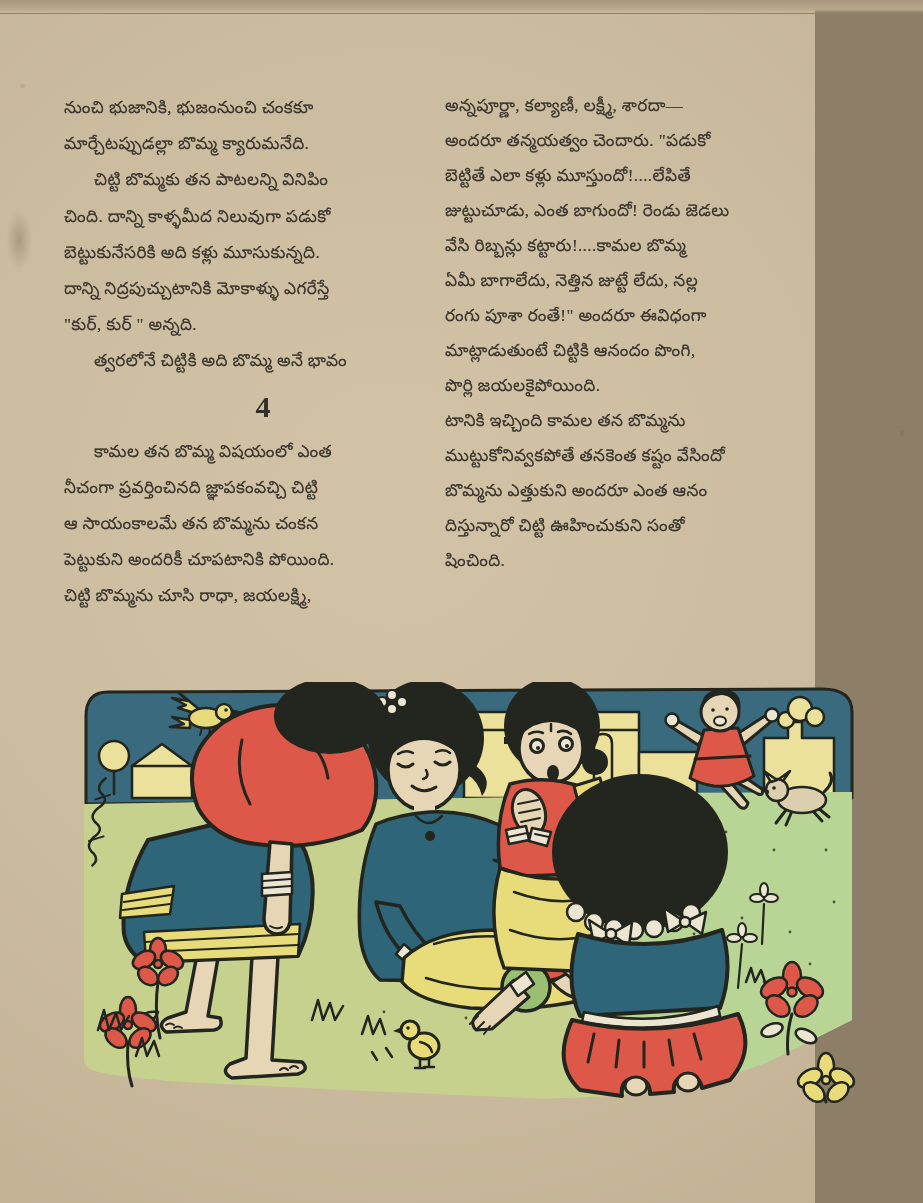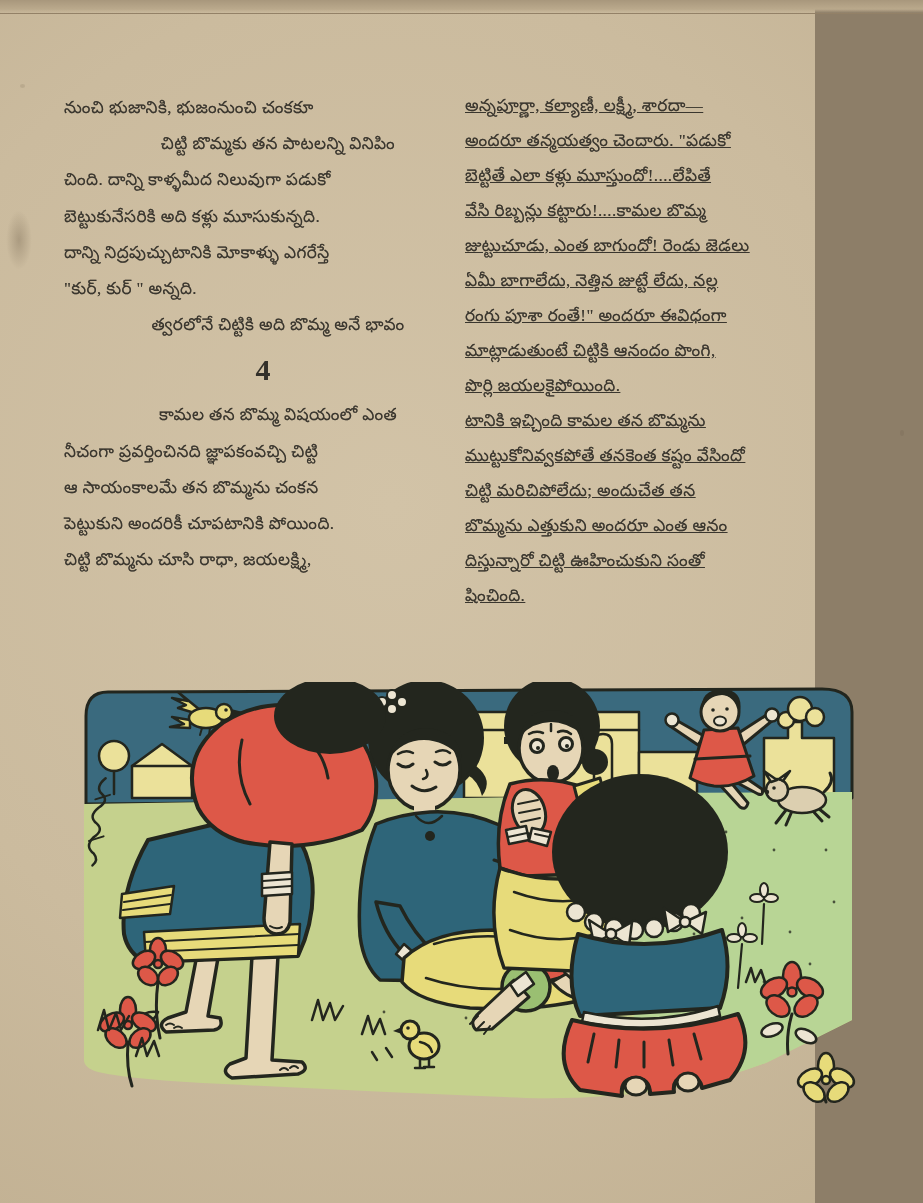--- a/index.html
+++ b/index.html
@@ -16,30 +16,30 @@
     background:linear-gradient(#a8977c,#baa98c 70%,rgba(186,169,140,0));
     border-bottom:1px solid rgba(120,102,78,.45);
   }
   .scan-crease{
     position:absolute;left:6px;top:210px;width:26px;height:60px;border-radius:50%;
     background:radial-gradient(rgba(110,94,72,.35),rgba(110,94,72,0) 70%);
   }
   .scan-speck{position:absolute;border-radius:50%;background:rgba(90,76,56,.4);}
   .col{position:absolute;}
   #colL{left:64px;top:90px;width:398px;}
-  #colR{left:465px;top:88px;width:404px;text-decoration:underline;}
+  #colR{left:445px;top:88px;width:404px;}
   .tline{
     white-space:nowrap;
     font-size:17px;letter-spacing:.4px;
     color:#3b372f;
     text-shadow:0 0 .6px rgba(59,55,47,.55);
   }
   #colL .tline{height:36.2px;line-height:36.2px;}
   #colR .tline{height:35px;line-height:35px;}
-  .indent{padding-left:30px;text-align:center;}
+  .indent{padding-left:30px;}
   .section-head{
     height:54px;line-height:54px;text-align:center;
     font-weight:bold;font-size:30px;color:#33302a;
     font-family:"Liberation Serif",serif;
   }
   .illustration{position:absolute;left:74px;top:682px;width:788px;height:424px;}
   .illustration svg{display:block;width:100%;height:100%;}
   
   .f-sky{fill:var(--c-sky)} .f-bld{fill:var(--c-buildings)}
   .f-grass{fill:var(--c-grass)} .f-grass2{fill:var(--c-grass_right)}
@@ -54,47 +54,47 @@
 <body>
 
 <div class="page">
   <div class="scan-top-edge"></div>
   <div class="scan-crease"></div>
   <div class="scan-speck" style="left:20px;top:84px;width:5px;height:4px;opacity:.35"></div>
   <div class="scan-speck" style="left:900px;top:430px;width:4px;height:6px;opacity:.3"></div>
 
   <div class="col" id="colL">
     <div class="tline">నుంచి భుజానికి, భుజంనుంచి చంకకూ</div>
+    <div class="tline">మార్చేటప్పుడల్లా బొమ్మ క్యారుమనేది.</div>
     <div class="tline indent">చిట్టి బొమ్మకు తన పాటలన్ని వినిపిం</div>
     <div class="tline">చింది. దాన్ని కాళ్ళమీద నిలువుగా పడుకో</div>
     <div class="tline">బెట్టుకునేసరికి అది కళ్లు మూసుకున్నది.</div>
     <div class="tline">దాన్ని నిద్రపుచ్చుటానికి మోకాళ్ళు ఎగరేస్తే</div>
     <div class="tline">"కుర్, కుర్ " అన్నది.</div>
     <div class="tline indent">త్వరలోనే చిట్టికి అది బొమ్మ అనే భావం</div>
     <div class="section-head">4</div>
     <div class="tline indent">కామల తన బొమ్మ విషయంలో ఎంత</div>
     <div class="tline">నీచంగా ప్రవర్తించినది జ్ఞాపకంవచ్చి చిట్టి</div>
     <div class="tline">ఆ సాయంకాలమే తన బొమ్మను చంకన</div>
     <div class="tline">పెట్టుకుని అందరికీ చూపటానికి పోయింది.</div>
     <div class="tline">చిట్టి బొమ్మను చూసి రాధా, జయలక్ష్మి,</div>
   </div>
 
   <div class="col" id="colR">
     <div class="tline">అన్నపూర్ణా, కల్యాణీ, లక్ష్మీ, శారదా—</div>
     <div class="tline">అందరూ తన్మయత్వం చెందారు. "పడుకో</div>
     <div class="tline">బెట్టితే ఎలా కళ్లు మూస్తుందో!....లేపితే</div>
+    <div class="tline">జుట్టుచూడు, ఎంత బాగుందో! రెండు జెడలు</div>
     <div class="tline">వేసి రిబ్బన్లు కట్టారు!....కామల బొమ్మ</div>
-    <div class="tline">జుట్టుచూడు, ఎంత బాగుందో! రెండు జెడలు</div>
     <div class="tline">ఏమీ బాగాలేదు, నెత్తిన జుట్టే లేదు, నల్ల</div>
     <div class="tline">రంగు పూశా రంతే!" అందరూ ఈవిధంగా</div>
     <div class="tline">మాట్లాడుతుంటే చిట్టికి ఆనందం పొంగి,</div>
     <div class="tline">పొర్లి జయలకైపోయింది.</div>
     <div class="tline">టానికి ఇచ్చింది  కామల తన బొమ్మను</div>
     <div class="tline">ముట్టుకోనివ్వకపోతే తనకెంత కష్టం వేసిందో</div>
-    <div class="tline">చిట్టి మరిచిపోలేదు; అందుచేత తన</div>
     <div class="tline">బొమ్మను ఎత్తుకుని అందరూ ఎంత ఆనం</div>
     <div class="tline">దిస్తున్నారో చిట్టి ఊహించుకుని సంతో</div>
     <div class="tline">షించింది.</div>
   </div>
 
   <div class="illustration" role="img" aria-label="Four girls play with a blonde doll on a grassy field: one bends over in a red blouse and teal sari, one sits holding the doll on her yellow lap, one clasps her hands in delight in a red blouse and yellow sari, and one kneels in a teal top and red skirt with white hair bows. A toddler in red runs with a puppy at right, a yellow bird flies over a pale-yellow town skyline against a teal sky, red and yellow flowers and a yellow chick dot the grass, and the artist's signature runs down the left edge.">
     <svg viewBox="0 0 788 424" xmlns="http://www.w3.org/2000/svg">
 
       <g>
         <path class="f-sky ol" stroke-width="3" d="M12 34 Q12 10 34 10 L748 7 Q778 7 778 30 L778 116 L12 122 Z"></path>

